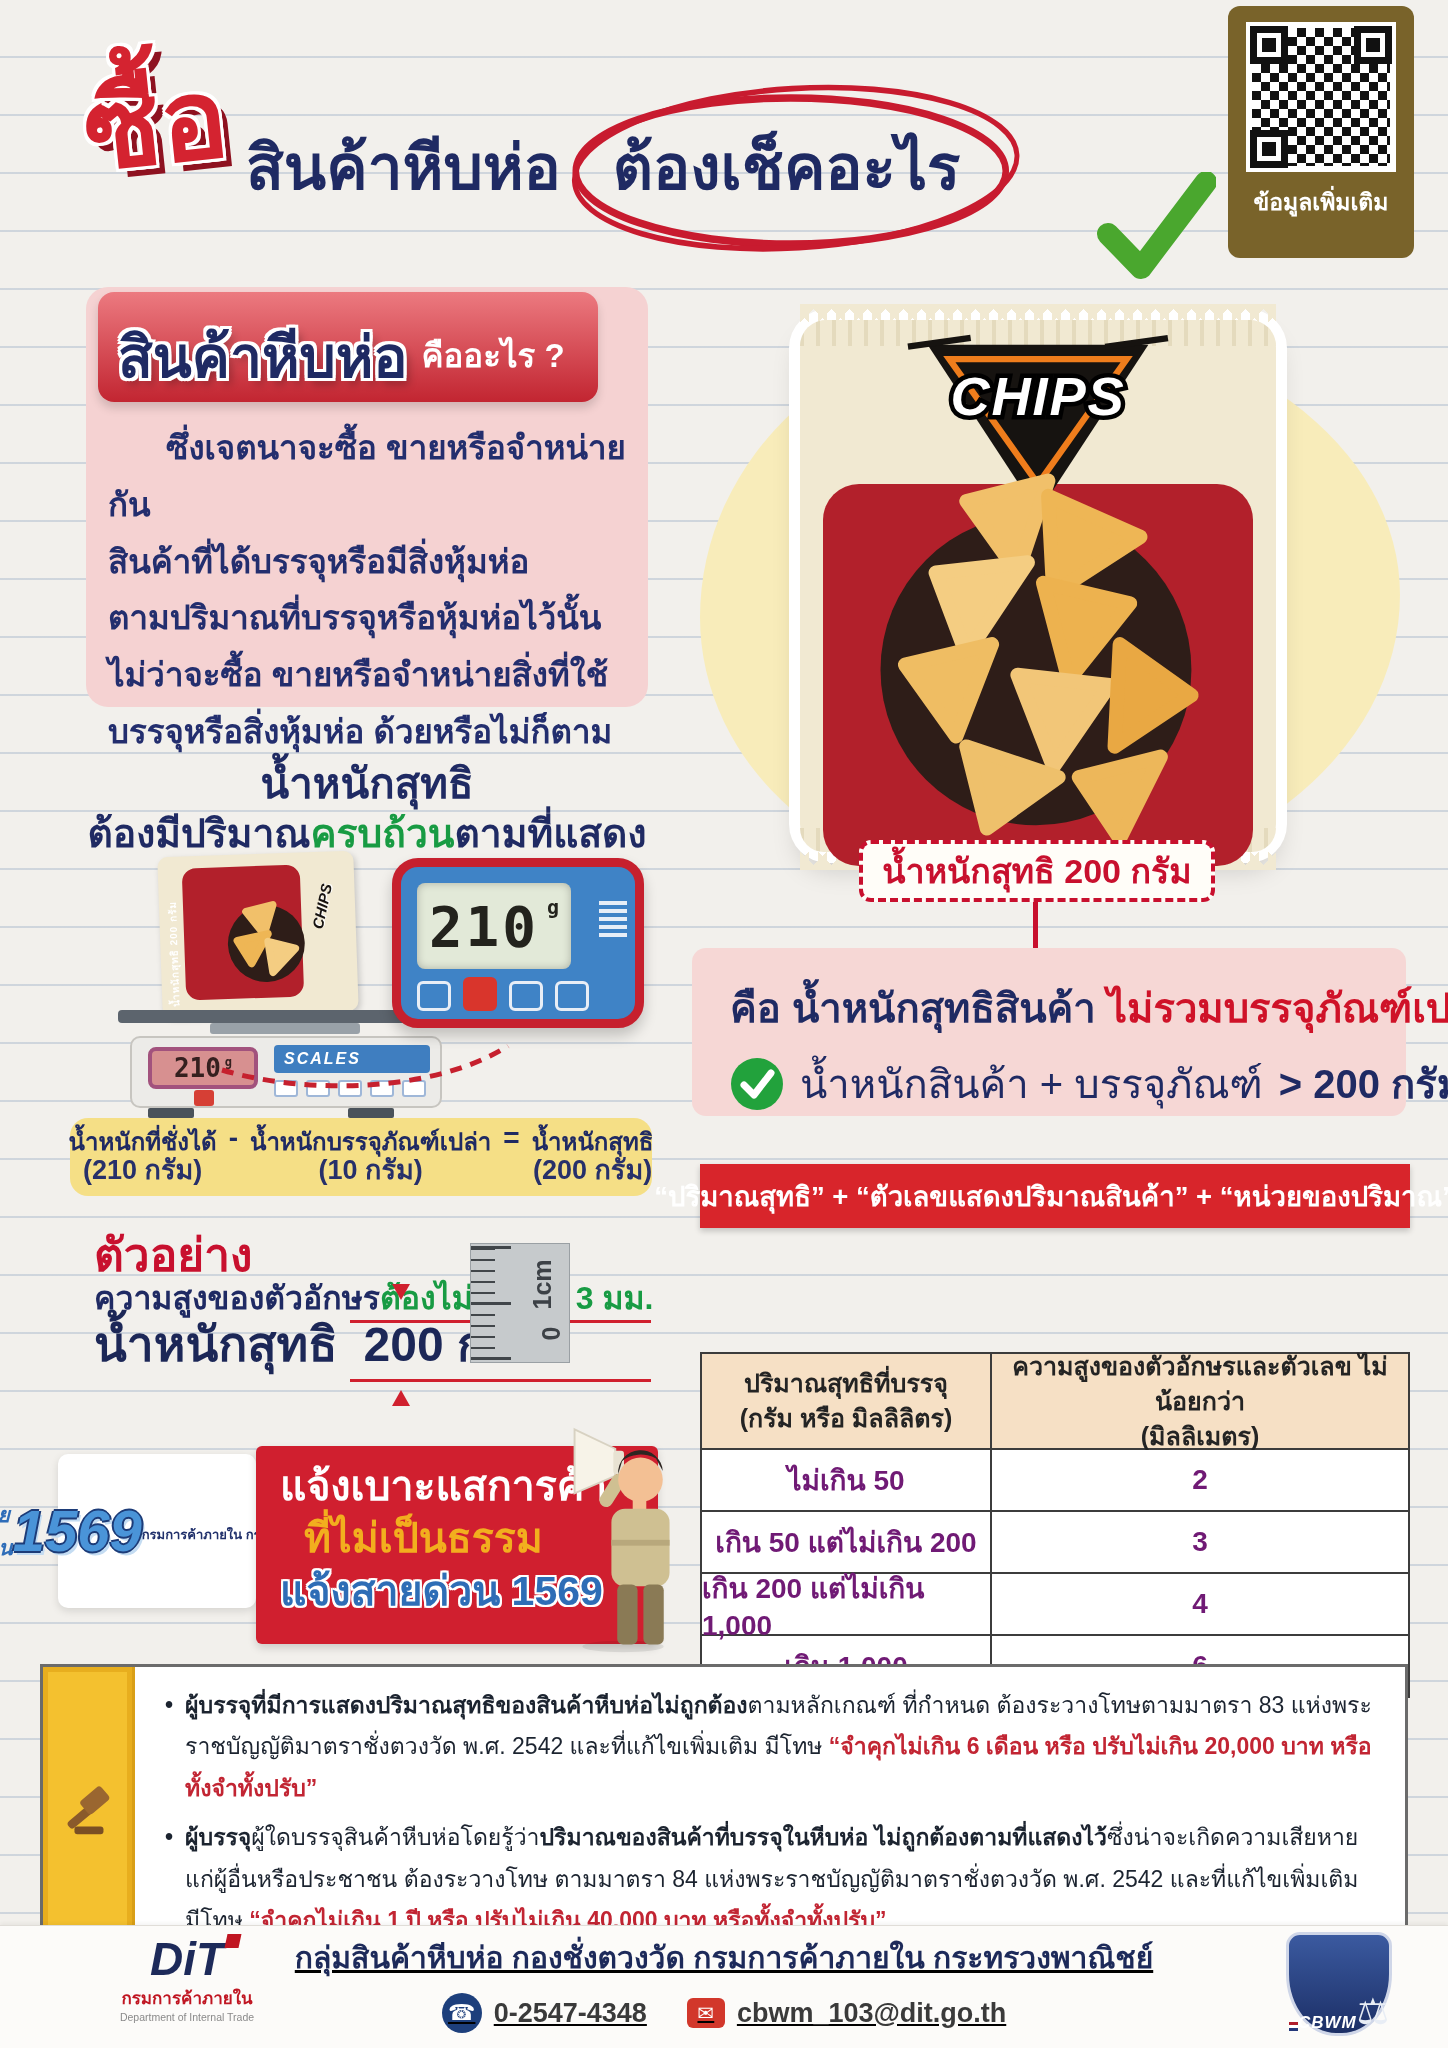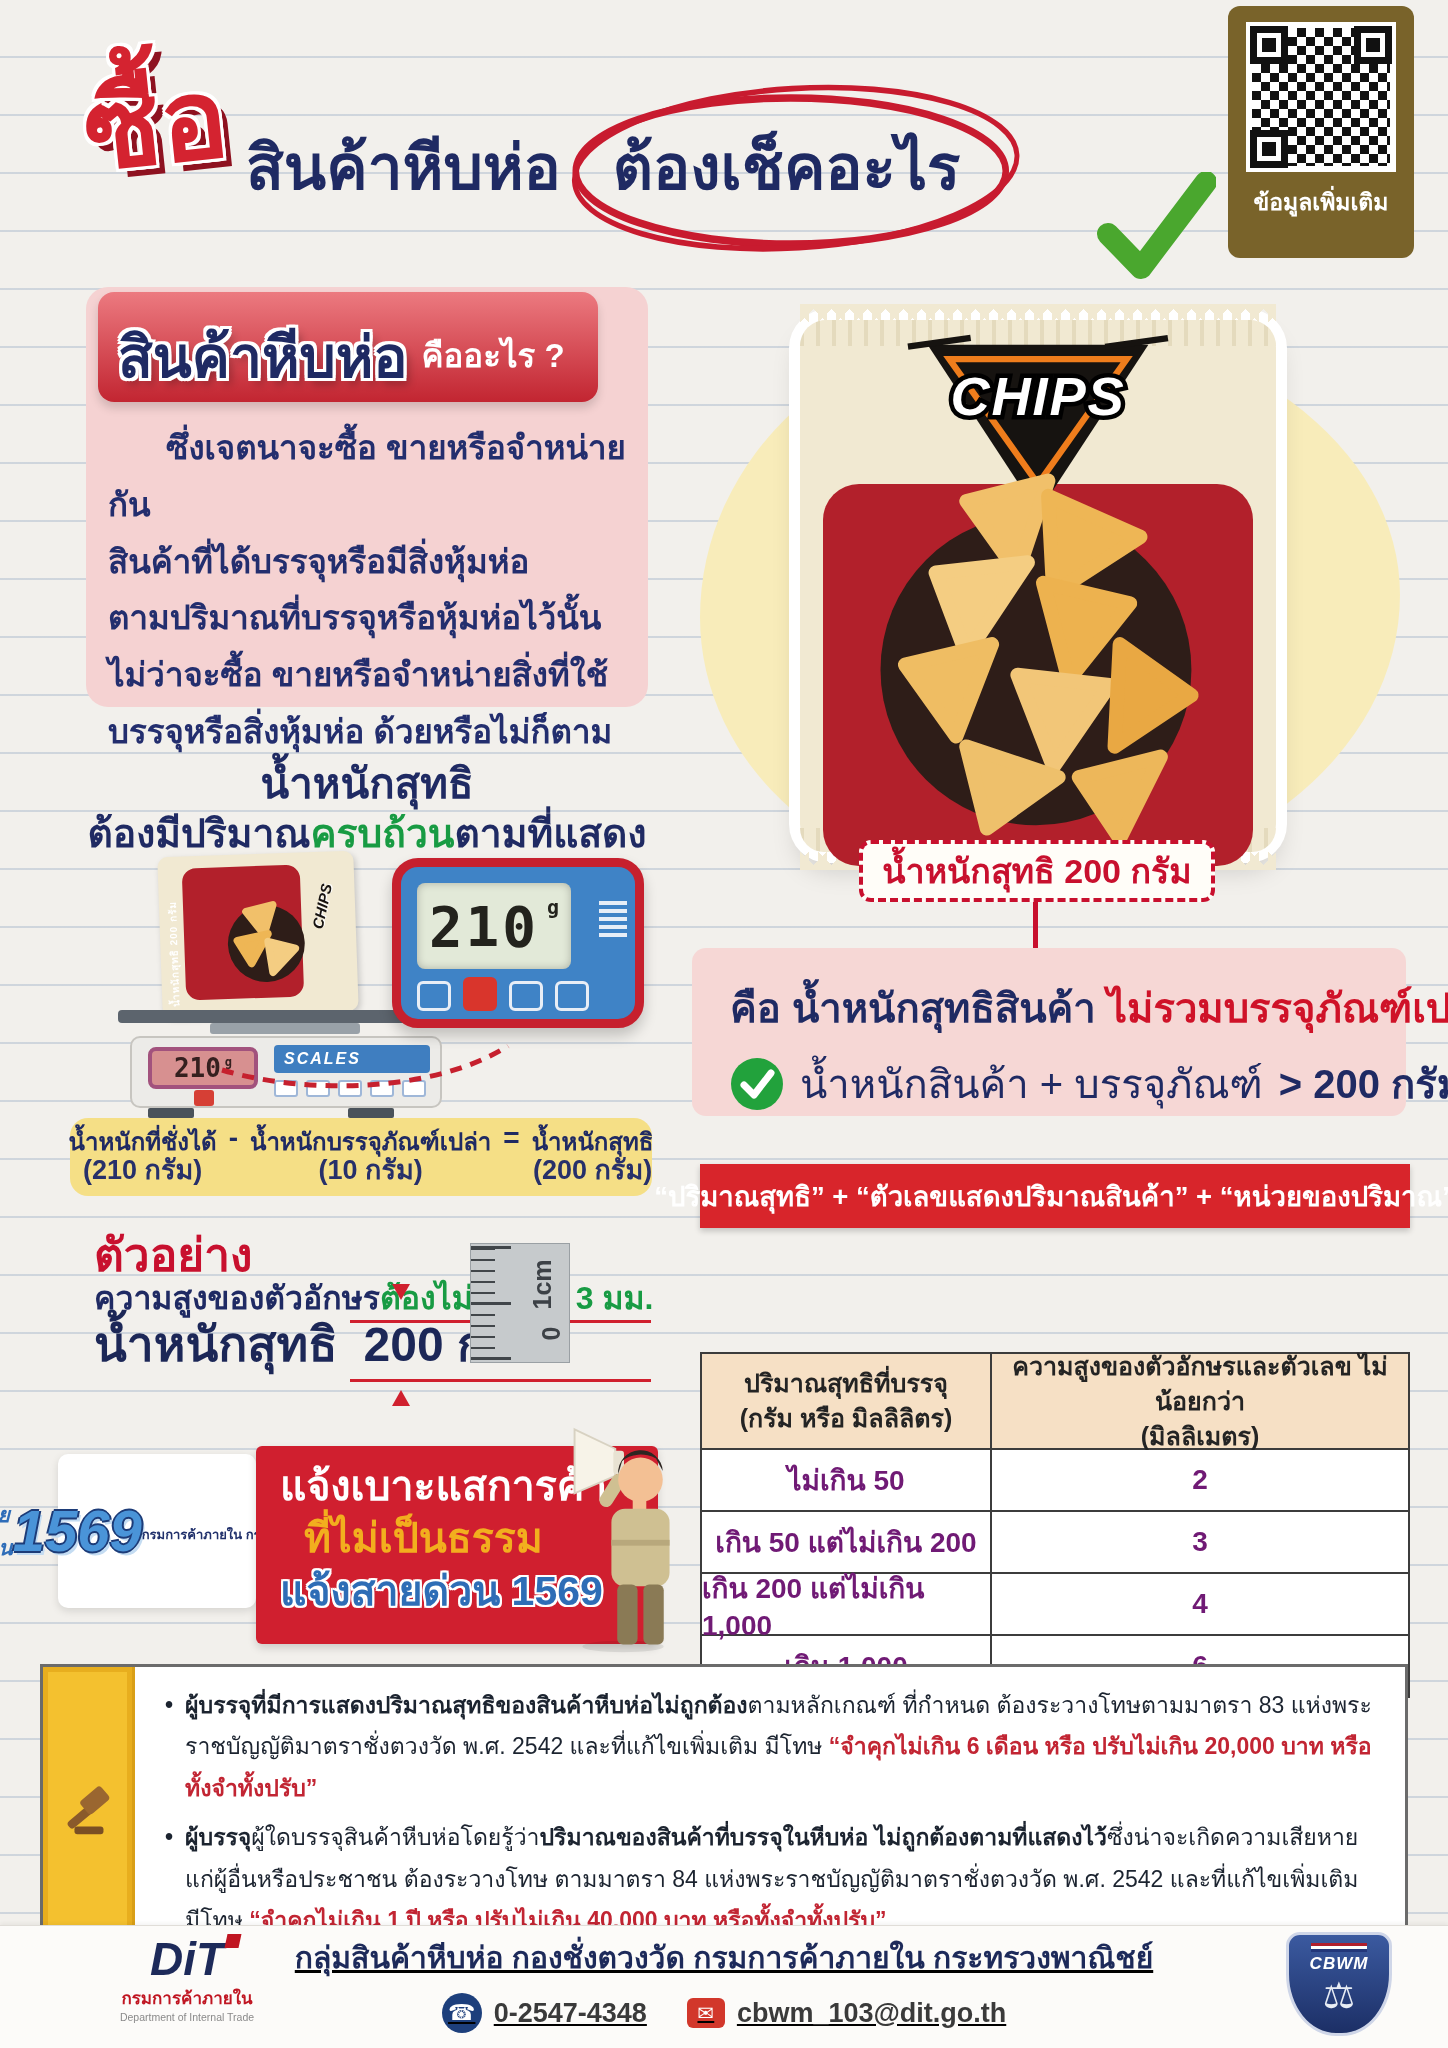--- a/index.html
+++ b/index.html
@@ -169,21 +169,21 @@
   .dit-flag{position:absolute;right:-16px;top:-2px;width:14px;height:14px;background:#c01622;transform:skewX(-12deg);}
   .dit-thai{font-size:17px;font-weight:800;color:#c01622;margin-top:2px;}
   .dit-eng{font-size:10.5px;color:#8a8a8a;}
   .f-center{position:absolute;left:50%;top:8px;transform:translateX(-50%);text-align:center;width:900px;text-decoration:underline;}
   .f-title{font-size:30px;font-weight:800;color:#1d2a5a;white-space:nowrap;}
   .f-row{margin-top:12px;display:flex;align-items:center;justify-content:center;gap:40px;}
   .contact{display:flex;align-items:center;gap:12px;font-size:27px;font-weight:600;color:#3a3a3a;}
   .ic-phone{width:40px;height:40px;border-radius:50%;background:#1d3f7c;color:#fff;font-size:22px;display:flex;align-items:center;justify-content:center;}
   .ic-mail{width:38px;height:30px;border-radius:6px;background:#d2372b;color:#fff;font-size:20px;display:flex;align-items:center;justify-content:center;}
   .cbwm{position:absolute;right:56px;top:6px;width:106px;height:104px;background:linear-gradient(180deg,#3b5aa0,#1c2f66);
-     border:3px solid #cfd6e8;border-radius:14px 14px 50px 50px/14px 14px 62px 62px;display:flex;flex-direction:column;align-items:center;padding-top:8px;}
+     border:3px solid #cfd6e8;border-radius:14px 14px 50px 50px/14px 14px 62px 62px;display:flex;flex-direction:row;align-items:flex-end;padding-top:8px;}
   .cbwm-flag{display:flex;flex-direction:column;width:56px;margin-bottom:2px;}
   .cbwm-flag i{height:3px;display:block;}
   .cbwm-flag i:nth-child(1){background:#b01e2c}.cbwm-flag i:nth-child(2){background:#fff}.cbwm-flag i:nth-child(3){background:#23377a}
   .cbwm-word{font-size:17px;font-weight:900;font-style:italic;color:#fff;letter-spacing:1px;}
   .cbwm-scales{font-size:36px;color:#e8edf5;line-height:1.2;}
 </style>
 </head>
 <body>
 
 <div id="page">

